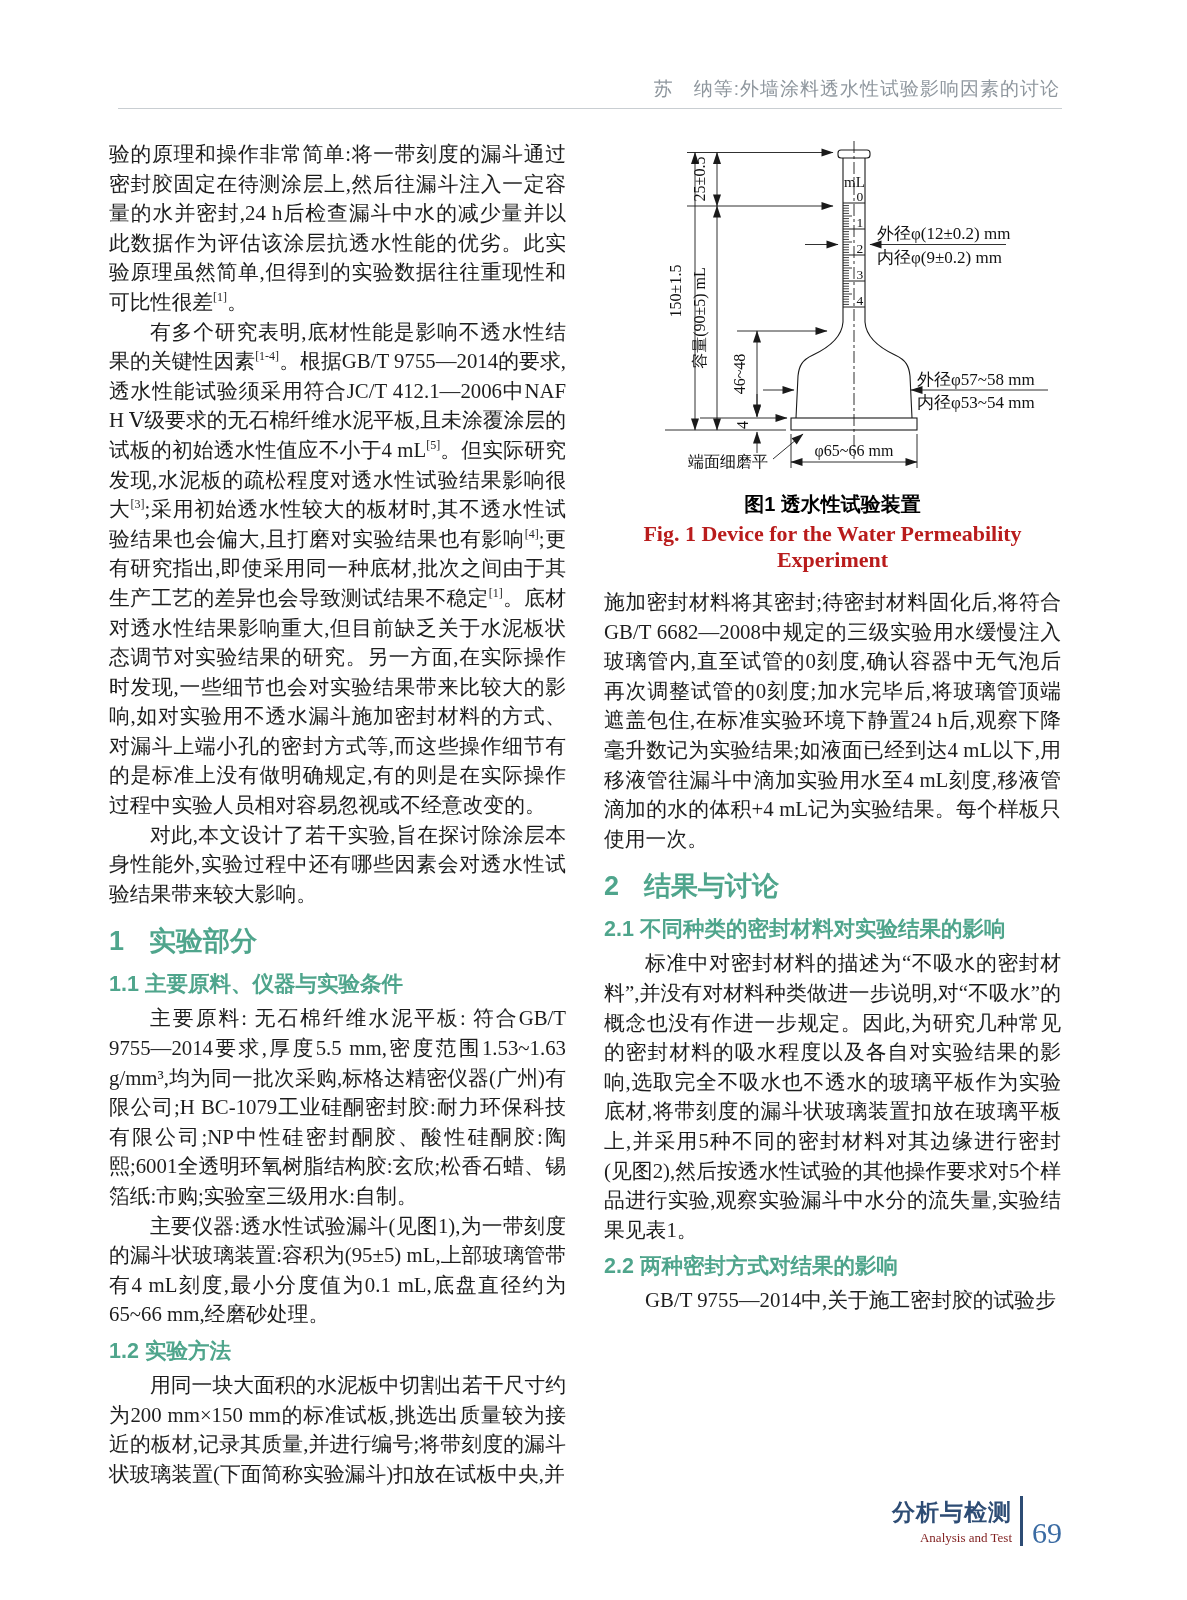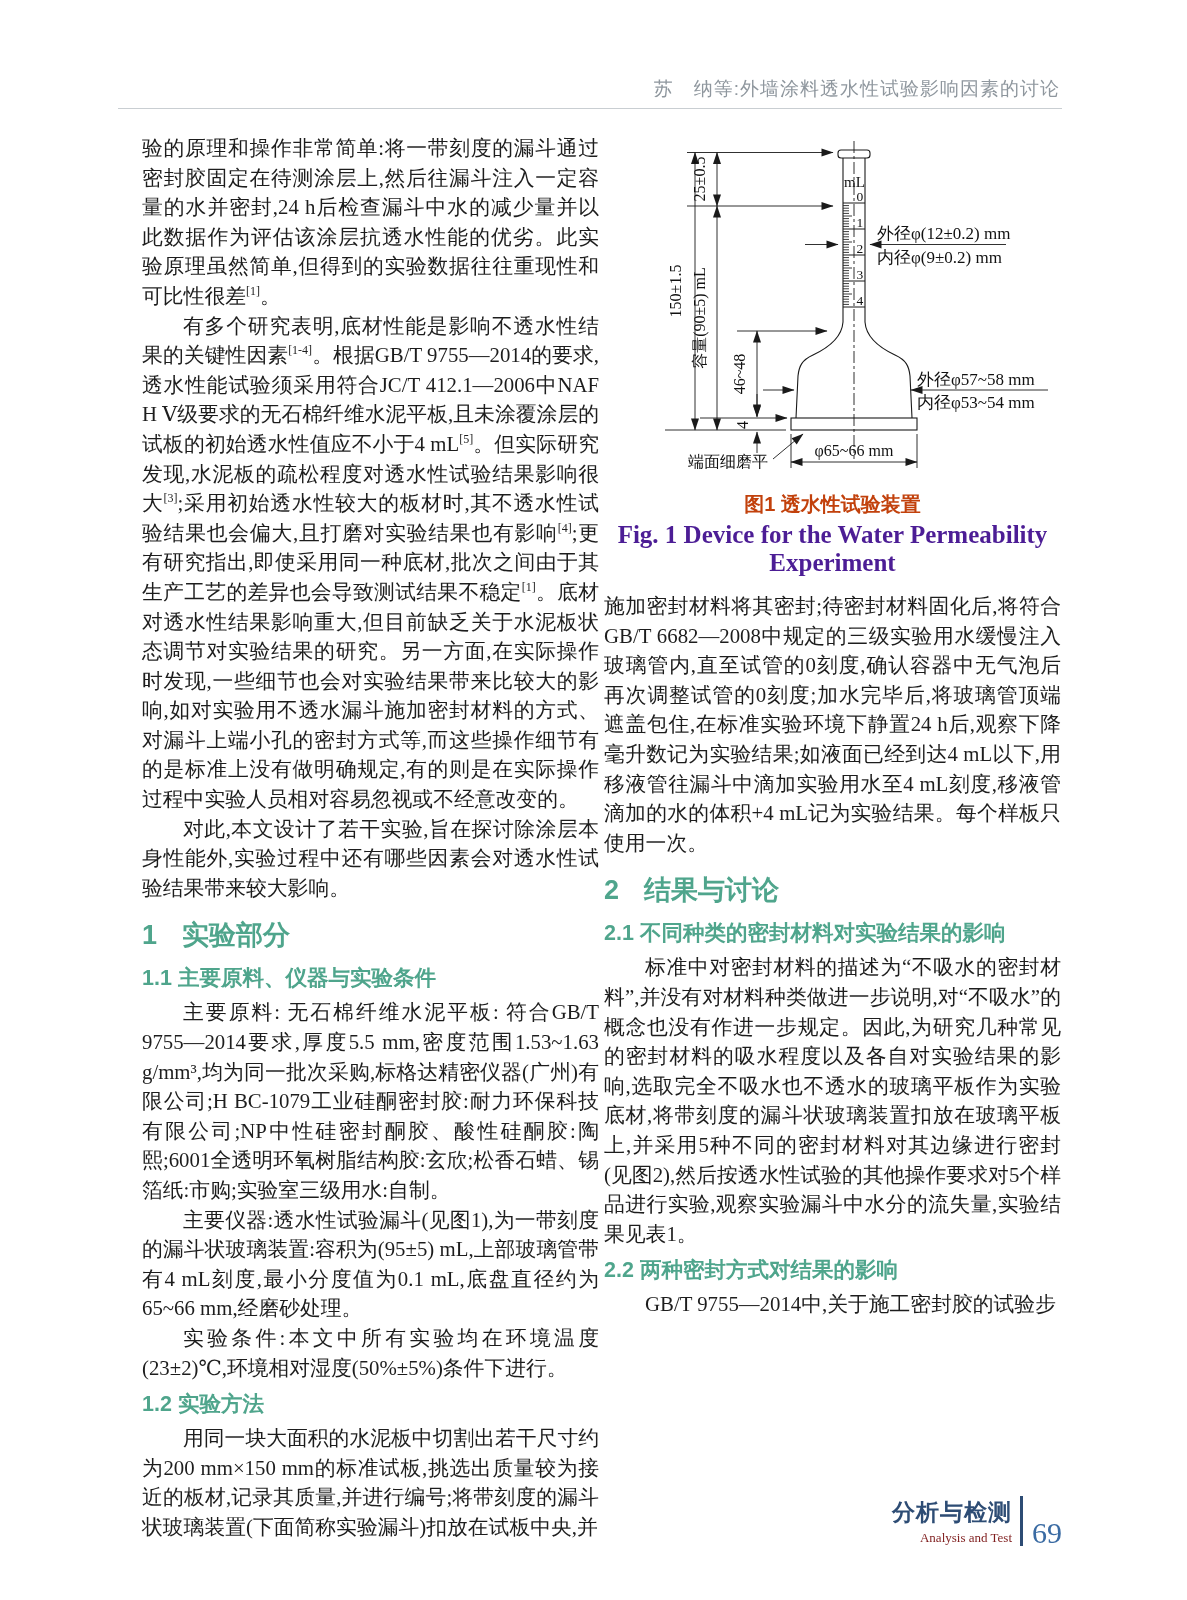--- a/index.html
+++ b/index.html
@@ -5,37 +5,37 @@
   html,body{margin:0;padding:0;background:#ffffff;}
   .page{position:relative;width:1187px;height:1600px;background:#ffffff;overflow:hidden;
         font-family:"Liberation Serif","DejaVu Serif",serif;border-radius:8px;}
   
   .running-head{position:absolute;top:76px;right:127px;
         font-family:"Liberation Sans","DejaVu Sans",sans-serif;
         font-size:19px;color:#8f979e;letter-spacing:1px;}
   .head-rule{position:absolute;top:108px;left:118px;width:944px;height:1px;background:#c9ced2;}
   
   .col{position:absolute;top:133px;width:457px;}
-  .col-left{left:142px;}
+  .col-left{left:109px;margin-top:6px;}
   .col-right{left:604px;}
   p.body{margin:0;font-size:20.8px;line-height:29.6px;text-align:justify;color:#1d1d1d;}
   p.indent{text-indent:41px;}
   p.body sup{font-size:12px;line-height:0;vertical-align:super;}
   .h1{display:flex;align-items:baseline;gap:25px;margin:15px 0 10px;
       font-family:"Liberation Sans","DejaVu Sans",sans-serif;font-weight:bold;
       font-size:27px;color:#4fa58c;}
   .h2{display:flex;align-items:baseline;gap:6px;margin:7px 0 5px;
       font-family:"Liberation Sans","DejaVu Sans",sans-serif;font-weight:bold;
       font-size:21.5px;color:#4fa58c;}
   
   .figure-block{margin:0 0 14px 0;}
   .cap-cn{font-family:"Liberation Sans","DejaVu Sans",sans-serif;font-weight:bold;
-      font-size:20px;color:#c2410c;text-align:center;margin-top:2px;}
+      font-size:20px;color:#000000;text-align:center;margin-top:2px;}
   .cap-en{font-family:"Liberation Serif","DejaVu Serif",serif;font-weight:bold;
-      font-size:25px;color:#4c1d95;text-align:center;margin-top:3px;}
+      font-size:22px;color:#b91c1c;text-align:center;margin-top:3px;}
   svg .ln{stroke:#1a1a1a;stroke-width:1.1;fill:none;}
   svg .thin{stroke:#1a1a1a;stroke-width:0.9;fill:none;}
   svg .dim{font-family:"Liberation Serif","DejaVu Serif",serif;font-size:17px;fill:#111;}
   svg .dimv{font-family:"Liberation Serif","DejaVu Serif",serif;font-size:16px;fill:#111;}
   svg .tickn{font-family:"Liberation Serif","DejaVu Serif",serif;font-size:13.5px;fill:#111;}
   svg .unit{font-family:"Liberation Serif","DejaVu Serif",serif;font-size:15px;fill:#111;}
   
   .footer{position:absolute;top:1492px;right:125px;display:flex;align-items:center;}
   .footer-txt{text-align:right;}
   .footer-cn{font-family:"Liberation Sans","DejaVu Sans",sans-serif;font-weight:bold;
@@ -61,21 +61,20 @@
       <span>1</span>
       <span>实验部分</span>
     </div>
     <div class="h2">
       <span>1.1</span>
       <span>主要原料、仪器与实验条件</span>
     </div>
 
     <p class="body indent">主要原料: 无石棉纤维水泥平板: 符合GB/T 9755—2014要求,厚度5.5 mm,密度范围1.53~1.63 g/mm³,均为同一批次采购,标格达精密仪器(广州)有限公司;H BC-1079工业硅酮密封胶:耐力环保科技有限公司;NP中性硅密封酮胶、酸性硅酮胶:陶熙;6001全透明环氧树脂结构胶:玄欣;松香石蜡、锡箔纸:市购;实验室三级用水:自制。</p>
     <p class="body indent">主要仪器:透水性试验漏斗(见图1),为一带刻度的漏斗状玻璃装置:容积为(95±5) mL,上部玻璃管带有4 mL刻度,最小分度值为0.1 mL,底盘直径约为65~66 mm,经磨砂处理。</p>
-    <p class="body indent">实验条件:本文中所有实验均在环境温度(23±2)℃,环境相对湿度(50%±5%)条件下进行。</p>
 
     <div class="h2">
       <span>1.2</span>
       <span>实验方法</span>
     </div>
     <p class="body indent">用同一块大面积的水泥板中切割出若干尺寸约为200 mm×150 mm的标准试板,挑选出质量较为接近的板材,记录其质量,并进行编号;将带刻度的漏斗状玻璃装置(下面简称实验漏斗)扣放在试板中央,并</p>
   </div>
 
   <div class="col col-right">
 

